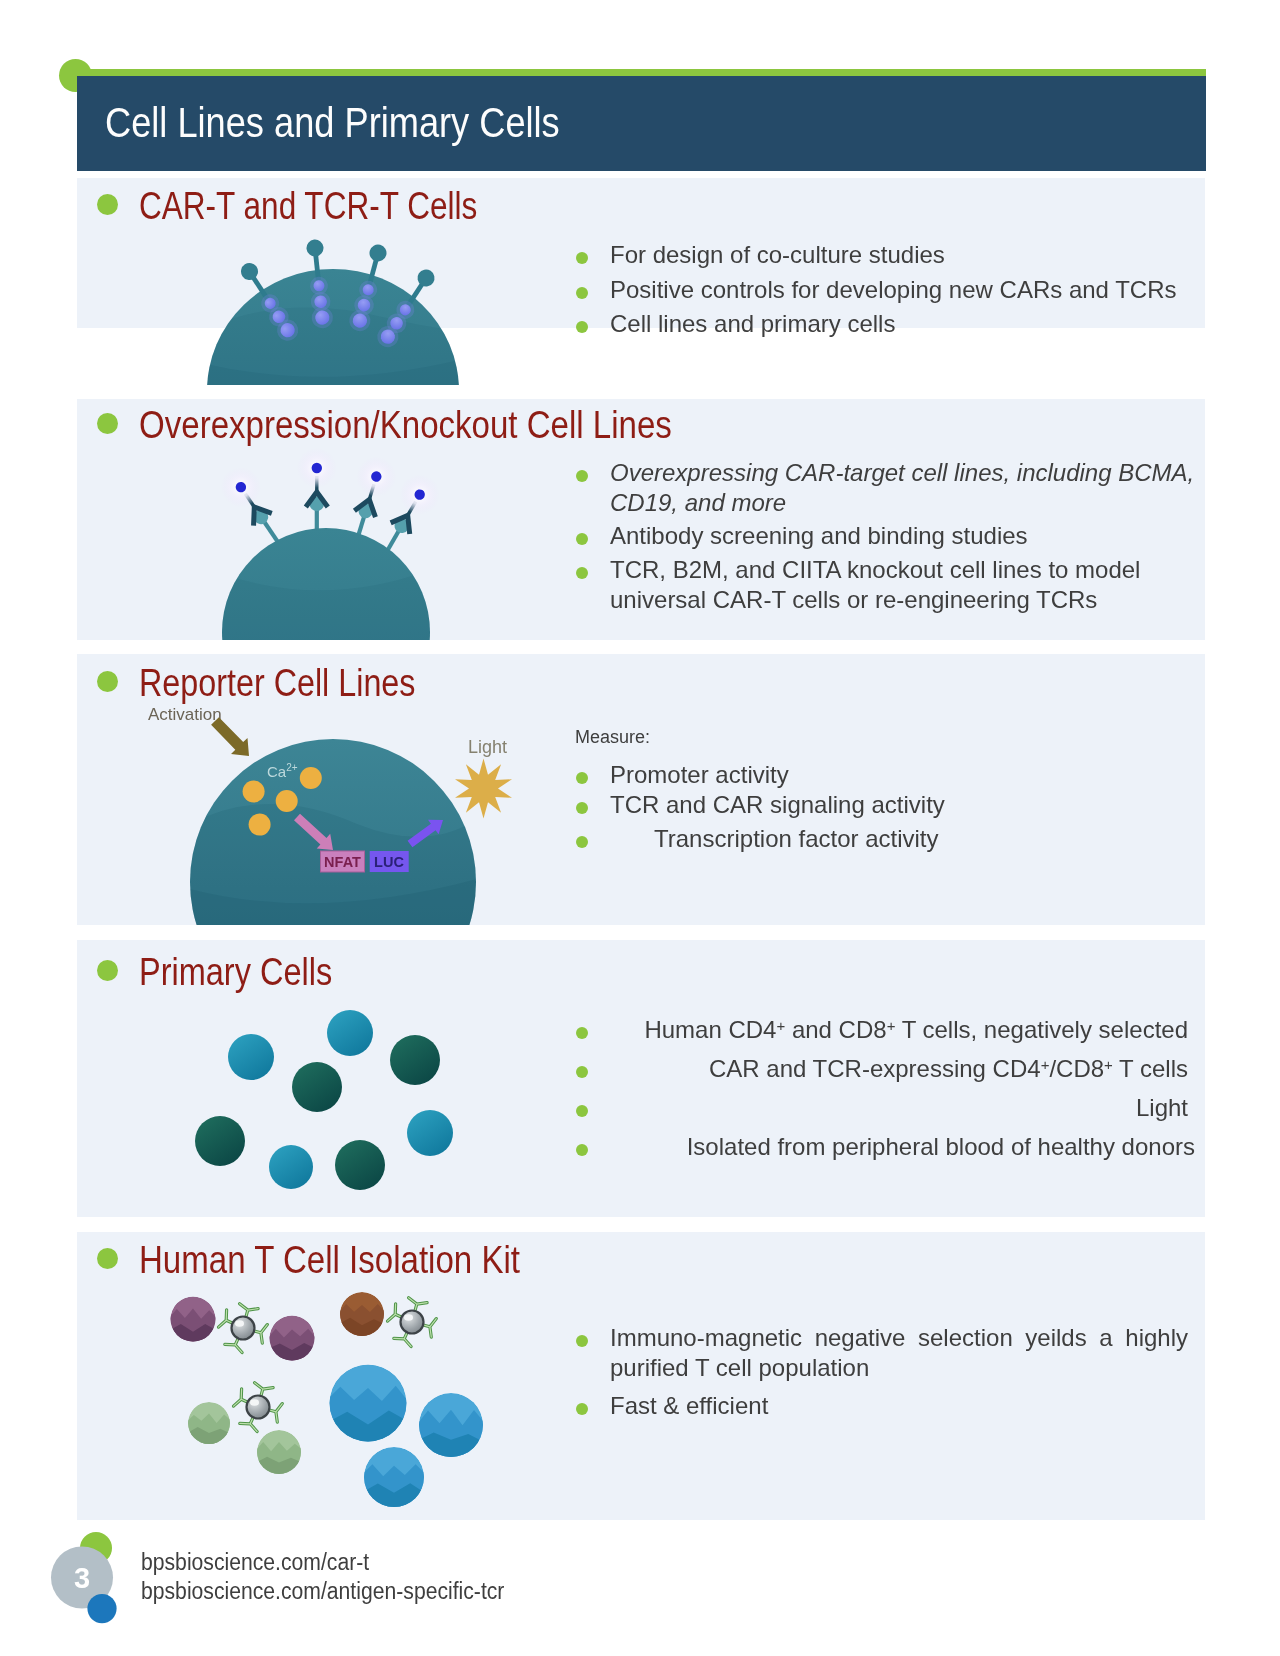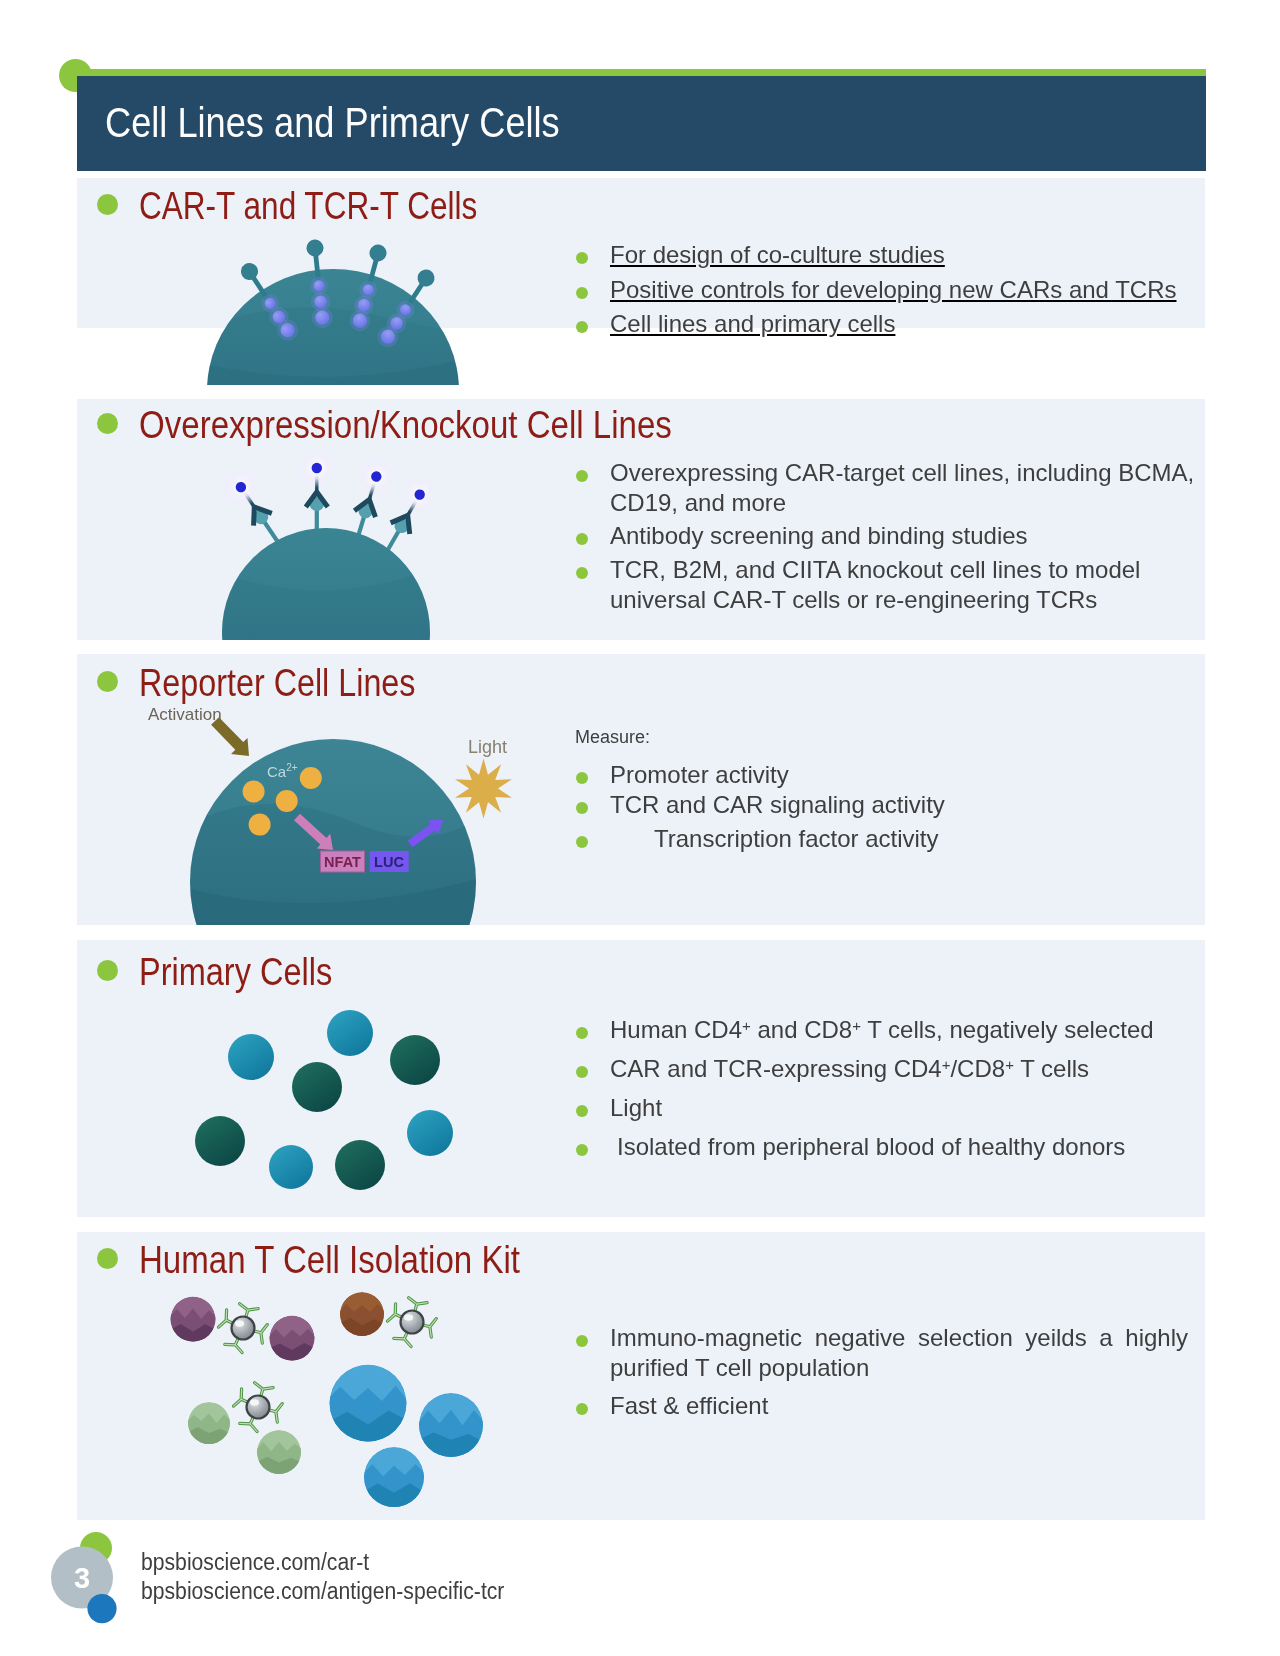--- a/index.html
+++ b/index.html
@@ -83,21 +83,21 @@
           <circle cx="0" cy="38" r="9.0" fill="#7b82ec" opacity="0.25"></circle>
           <circle cx="0" cy="38" r="5.5" fill="url(#beadBlue)"></circle>
           <circle cx="0" cy="54" r="9.8" fill="#7b82ec" opacity="0.25"></circle>
           <circle cx="0" cy="54" r="6.3" fill="url(#beadBlue)"></circle>
           <circle cx="0" cy="70" r="10.6" fill="#7b82ec" opacity="0.25"></circle>
           <circle cx="0" cy="70" r="7.1" fill="url(#beadBlue)"></circle>
         </g>
 </svg>
     <div class="hdot" style="top:16px;"></div>
     <div class="h2" style="top:8px;transform:scaleX(0.83);">CAR-T and TCR-T Cells</div>
-    <div class="ul" style="top:62px;text-decoration:underline;">
+    <div class="ul" style="top:62px;">
       <div class="li">
           <span class="d"></span>
           <div class="t">For design of co-culture studies</div>
         </div>
       <div class="li" style="margin-top:5px;">
           <span class="d"></span>
           <div class="t">Positive controls for developing new CARs and TCRs</div>
         </div>
       <div class="li" style="margin-top:4px;">
           <span class="d"></span>
@@ -157,21 +157,21 @@
 <circle cx="249" cy="233" r="104" fill="url(#domeG2)"></circle>
 <g clip-path="url(#cpd2)">
 <path d="M145,175 Q250,210 355,170 L355,241 L145,241 Z" fill="rgba(16,70,88,0.08)"></path>
 </g>
 </svg>
     <div class="hdot" style="top:14px;"></div>
     <div class="h2" style="top:6px;transform:scaleX(0.87);">Overexpression/Knockout Cell Lines</div>
     <div class="ul" style="top:59px;">
       <div class="li">
           <span class="d"></span>
-          <div class="t" style="width:640px;flex-shrink:0;">Overexpressing CAR-target cell lines, including BCMA,<br>CD19, and more</div>
+          <div class="t" style="width:640px;flex-shrink:0;font-style:italic;">Overexpressing CAR-target cell lines, including BCMA,<br>CD19, and more</div>
         </div>
       <div class="li" style="margin-top:3px;">
           <span class="d"></span>
           <div class="t">Antibody screening and binding studies</div>
         </div>
       <div class="li" style="margin-top:4px;">
           <span class="d"></span>
           <div class="t">TCR, B2M, and CIITA knockout cell lines to model universal CAR-T cells or re-engineering TCRs</div>
         </div>
     </div>
@@ -245,21 +245,21 @@
 <circle cx="338" cy="120" r="25" fill="url(#cellD)"></circle>
 <circle cx="240" cy="147" r="25" fill="url(#cellD)"></circle>
 <circle cx="143" cy="201" r="25" fill="url(#cellD)"></circle>
 <circle cx="214" cy="227" r="22" fill="url(#cellB)"></circle>
 <circle cx="283" cy="225" r="25" fill="url(#cellD)"></circle>
 <circle cx="353" cy="193" r="23" fill="url(#cellB)"></circle>
 
 </svg>
     <div class="hdot" style="top:20px;"></div>
     <div class="h2" style="top:12px;transform:scaleX(0.855);">Primary Cells</div>
-    <div class="ul" style="top:75px;">
+    <div class="ul" style="top:75px;text-align:right;">
       <div class="li">
           <span class="d"></span>
           <div class="t">Human CD4<sup>+</sup> and CD8<sup>+</sup> T cells, negatively selected</div>
         </div>
       <div class="li" style="margin-top:9px;">
           <span class="d"></span>
           <div class="t">CAR and TCR-expressing CD4<sup>+</sup>/CD8<sup>+</sup> T cells</div>
         </div>
       <div class="li" style="margin-top:9px;">
           <span class="d"></span>

